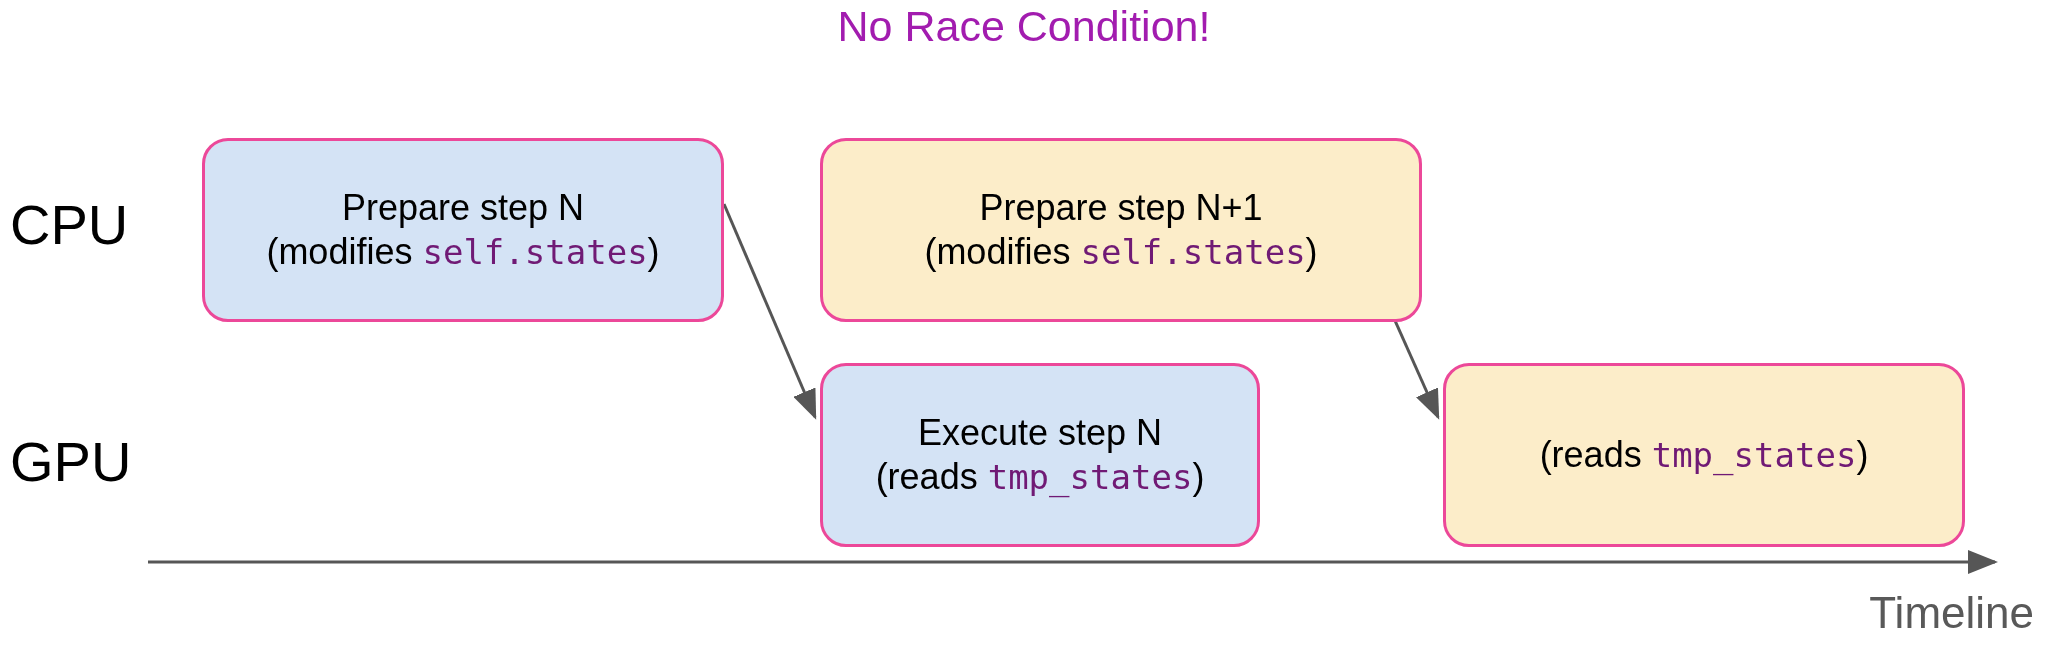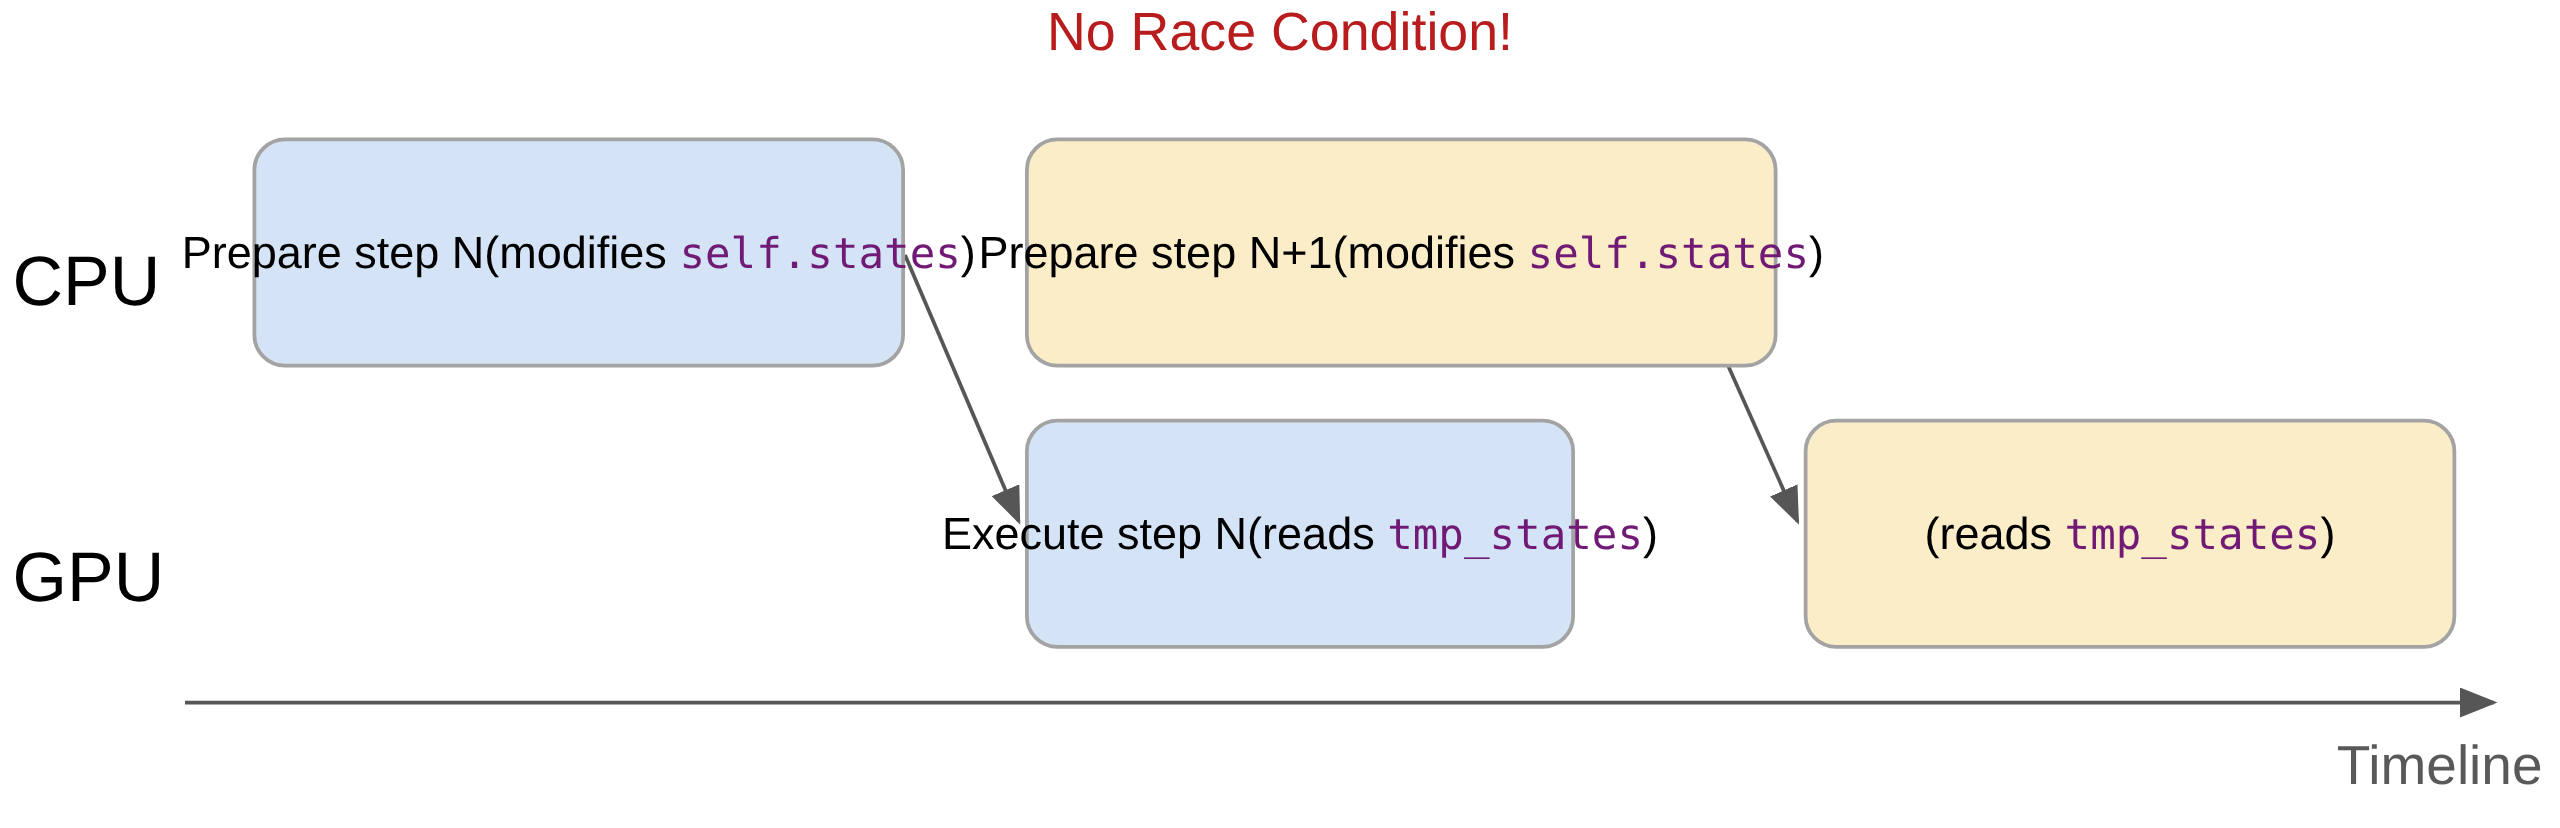--- a/index.html
+++ b/index.html
@@ -15,47 +15,48 @@
     overflow: hidden;
     font-family: "Liberation Sans", sans-serif;
   }
   #title {
     position: absolute;
     left: 0;
     top: 2px;
     width: 2048px;
     text-align: center;
     font-size: 43px;
-    color: #b91c1c;
+    color: #a21caf;
     letter-spacing: 0px;
     white-space: nowrap;
   }
   .lane-label {
     position: absolute;
     font-size: 56px;
     color: #000000;
     white-space: nowrap;
     margin-top: 24px;
   }
   #lane-cpu { left: 10px; top: 168px; }
   #lane-gpu { left: 10px; top: 405px; }
 
   .node {
     position: absolute;
     box-sizing: border-box;
-    border: 3px solid #a3a3a3;
+    border: 3px solid #ec4899;
     border-radius: 26px;
     display: flex;
-    flex-direction: row;
+    flex-direction: column;
     align-items: center;
     justify-content: center;
     text-align: center;
     font-size: 36px;
     color: #000000;
     line-height: 1.22;
+    margin-top: 28px;
   }
   .node .line {
     white-space: nowrap;
   }
   .code {
     font-family: "DejaVu Sans Mono", "Liberation Mono", monospace;
     color: #701a75;
     font-size: 34px;
   }
   .fill-blue { background: #d4e3f5; }

